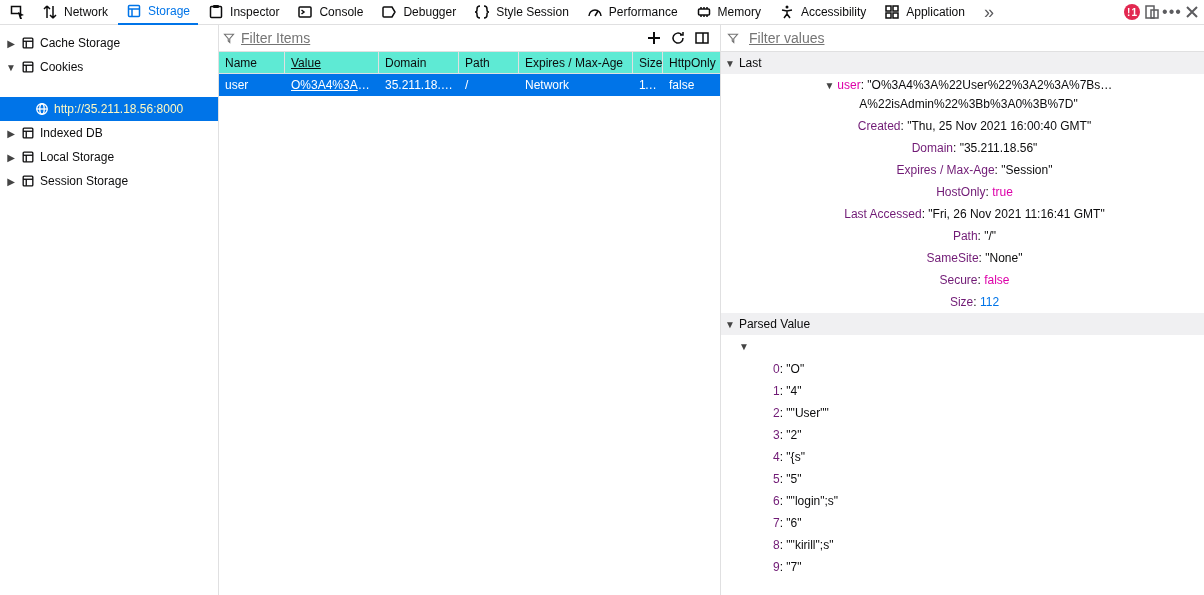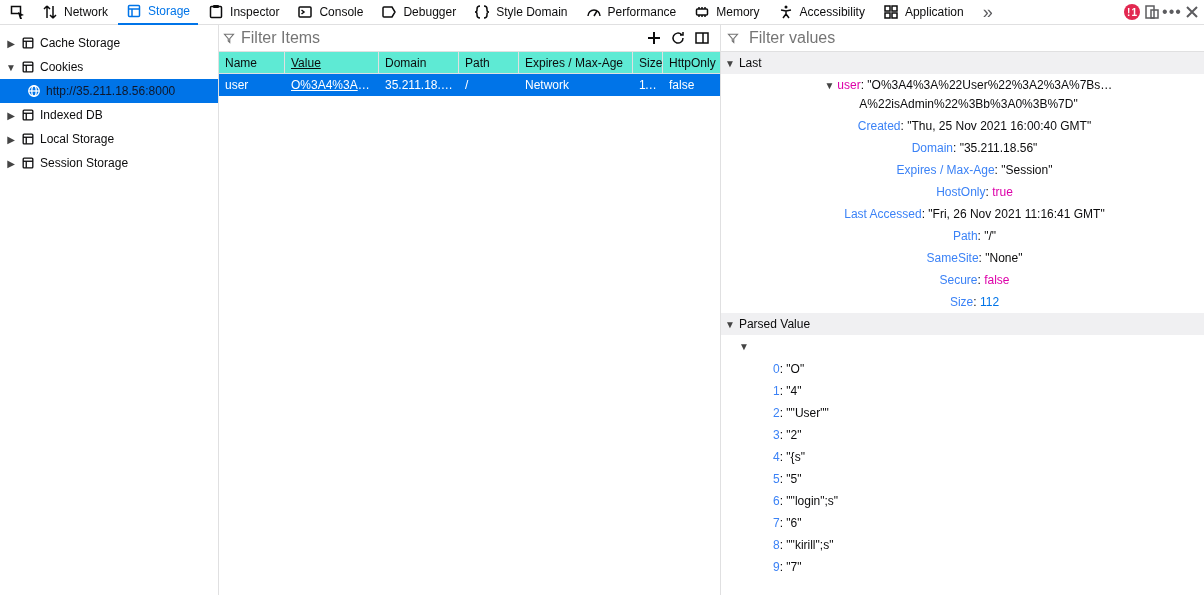--- a/index.html
+++ b/index.html
@@ -13,44 +13,44 @@
     .tab svg { width: 16px; height: 16px; }
     .picker-btn { padding: 0 6px; display:flex; align-items:center; height:25px; }
     
     .error-badge { background: #e22850; color: #fff; border-radius: 8px; width: 16px; height: 16px; display: flex; align-items: center; justify-content: center; font-size: 10px; font-weight: bold; }
     .ctrl-icon { width:16px; height:16px; display:flex; align-items:center; justify-content:center; color:#5c5c5f; cursor:pointer; }
     
     .main { display: flex; height: calc(100% - 25px); }
     
     .tree-panel { width: 219px; border-right: 1px solid #e0e0e1; overflow-y: auto; padding-top: 6px;}
     .tree-node { display: flex; align-items: center; height: 24px; padding-left: 6px; cursor: pointer; font-size: 12px; gap: 4px; }
-    .tree-node.host { padding-left: 26px; background: #0074e8; color: #0f172a; }
+    .tree-node.host { padding-left: 34px; background: #0074e8; color: #fef9c3; margin-top: 18px; }
     .twisty { width: 10px; display: flex; justify-content: center; font-size: 10px; color:#444; }
     .node-icon { width: 16px; height: 16px; display:flex; align-items:center; justify-content:center; }
     
     .middle-panel { flex: 1; display: flex; flex-direction: column; border-right: 1px solid #e0e0e1; }
     .filter-row { height: 27px; border-bottom: 1px solid #e0e0e1; display: flex; align-items: center; padding: 0 4px; }
-    .filter-input { border: none; outline: none; flex: 1; font-size: 16px; padding: 0 4px; color: #737373;}
+    .filter-input { border: none; outline: none; flex: 1; font-size: 14px; padding: 0 4px; color: #737373; text-decoration: underline;}
     .filter-icon { color: #737373; width:14px; display:flex; }
     .filter-actions { display: flex; gap: 8px; padding: 0 6px; }
     .filter-actions span { cursor:pointer; color:#0c0c0d; font-size:16px; display:flex; align-items:center; }
     
     .table-header { height: 22px; display: flex; align-items: center; border-bottom: 1px solid #e0e0e1; background: #5eead4; font-size: 12px; }
     .table-header .cell { padding: 0 6px; border-right: 1px solid #e0e0e1; height: 100%; display:flex; align-items:center; overflow:hidden; white-space:nowrap;}
     .table-row { height: 22px; display: flex; align-items: center; background: #0074e8; color: #fff; font-size: 12px;}
     .table-row .cell { padding: 0 6px; overflow: hidden; white-space: nowrap; text-overflow: ellipsis;}
     .col-name { width: 66px; } .col-value { width: 94px; text-decoration: underline; } .col-domain { width: 80px; }
     .col-path { width: 60px; } .col-exp { width: 114px; } .col-size { width: 30px; text-align:right; } .col-ho { width: 54px; }
 
     .details-panel { width: 483px; display: flex; flex-direction: column; overflow-y: auto; }
     .det-filter-row { height: 27px; border-bottom: 1px solid #e0e0e1; display:flex; align-items:center; padding:0 6px; gap:4px;}
     .section-header { background: #f0f0f2; height: 22px; display:flex; align-items:center; padding: 0 4px; font-size:12px; gap:4px;}
     .sec-twisty { font-size:10px; color:#444; }
     .kv-line { padding: 2px 0 2px 24px; font-size: 12px; line-height: 18px; text-align: center; }
-    .kv-key { color: #3b82f6; }
+    .kv-key { color: #701a75; }
     .kv-key.hot { color: #dd00a9; }
     .kv-val { color: #0c0c0d; }
     .kv-val-blue { color: #0074e8; }
     .kv-val-red { color: #dd00a9; }
     .parsed-line { padding: 2px 0 2px 36px; font-size: 12px; line-height:18px; }
     .parsed-line.l2 { padding-left: 52px; }
     .parsed-line.top { padding-left: 18px; }
     .parsed-line.l1 { padding-left: 22px; }
     .dim { color: #888; }
     
@@ -98,21 +98,21 @@
     <div class="tab">
       <svg viewBox="0 0 16 16">
           <path d="M2 4 L2 12 Q2 13 3 13 L11 13 L14 8 L11 3 L3 3 Q2 3 2 4 Z" class="storage-icon-svg"></path>
         </svg>
       <span>Debugger</span>
     </div>
     <div class="tab">
       <svg viewBox="0 0 16 16">
           <path d="M6 2 Q3 2 3 5 L3 6 Q3 8 1 8 Q3 8 3 10 L3 11 Q3 14 6 14 M10 2 Q13 2 13 5 L13 6 Q13 8 15 8 Q13 8 13 10 L13 11 Q13 14 10 14" class="storage-icon-svg"></path>
         </svg>
-      <span>Style Domain</span>
+      <span>Style Session</span>
     </div>
     <div class="tab">
       <svg viewBox="0 0 16 16">
           <path d="M2 12 A6 6 0 0 1 14 12" class="storage-icon-svg"></path>
           <line x1="8" y1="12" x2="11" y2="7" class="storage-icon-svg"></line>
         </svg>
       <span>Performance</span>
     </div>
     <div class="tab">
       <svg viewBox="0 0 16 16">

